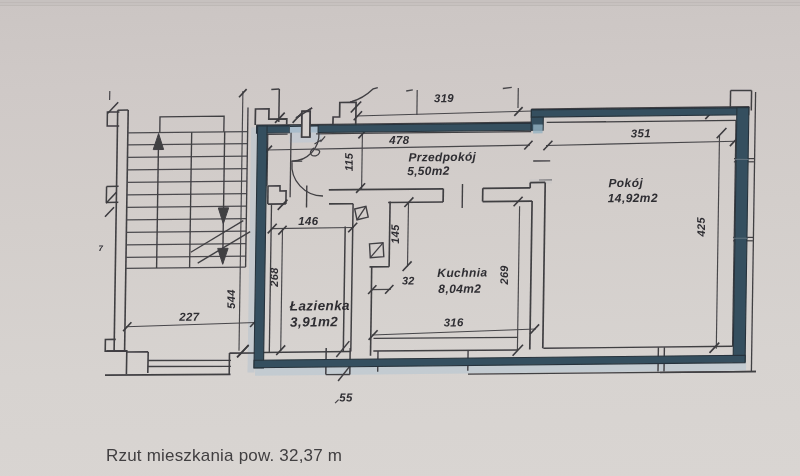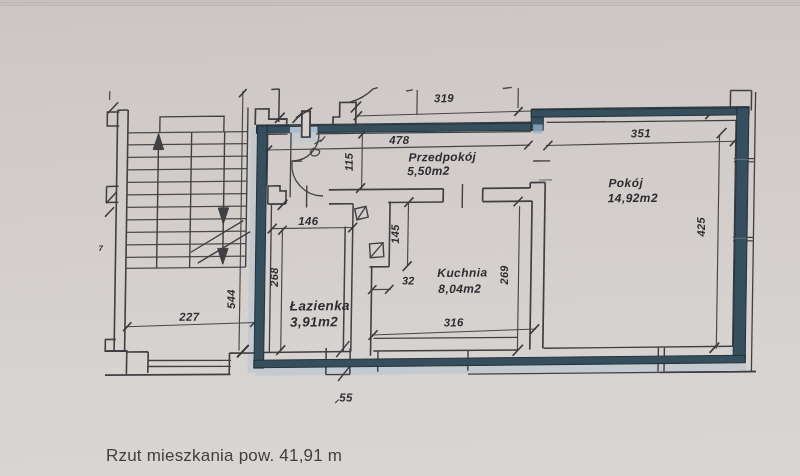--- a/index.html
+++ b/index.html
@@ -220,13 +220,13 @@
 <polygon points="736.9,107.7 748.9,107.6 745.1,361.8 733.1,361.9" fill="#36505f" stroke="#27333c" stroke-width="1.1"></polygon>
 <polygon points="257.6,125.9 267.1,125.8 263.5,367.9 254.0,368.0" fill="#36505f" stroke="#27333c" stroke-width="1.1"></polygon>
 <polygon points="254.1,360.3 745.2,355.2 745.1,362.6 254.0,367.7" fill="#36505f" stroke="#27333c" stroke-width="1.1"></polygon>
 <polygon points="533.2,124.6 542.7,124.5 542.6,133.3 533.1,133.4" fill="#93b2c2" fill-opacity="0.8"></polygon>
 <line x1="735.2" y1="159.4" x2="749.2" y2="159.5" stroke="#5e707c" stroke-width="1.1" stroke-linecap="butt"></line>
 <line x1="734.0" y1="238.2" x2="748.0" y2="238.3" stroke="#5e707c" stroke-width="1.1" stroke-linecap="butt"></line>
 <polygon points="302.0,111.5 310.1,111.5 309.8,137.0 301.7,137.0" fill="#d6d1ce" stroke="#403f43" stroke-width="1.7"></polygon>
 <line x1="296.0" y1="118.0" x2="312.1" y2="107.9" stroke="#403f43" stroke-width="1.5" stroke-linecap="butt"></line>
 </g>
 </svg>
-<div class="cap">Rzut mieszkania pow. 41,91 m</div>
+<div class="cap">Rzut mieszkania pow. 32,37 m</div>
 </div>
 </body></html>

